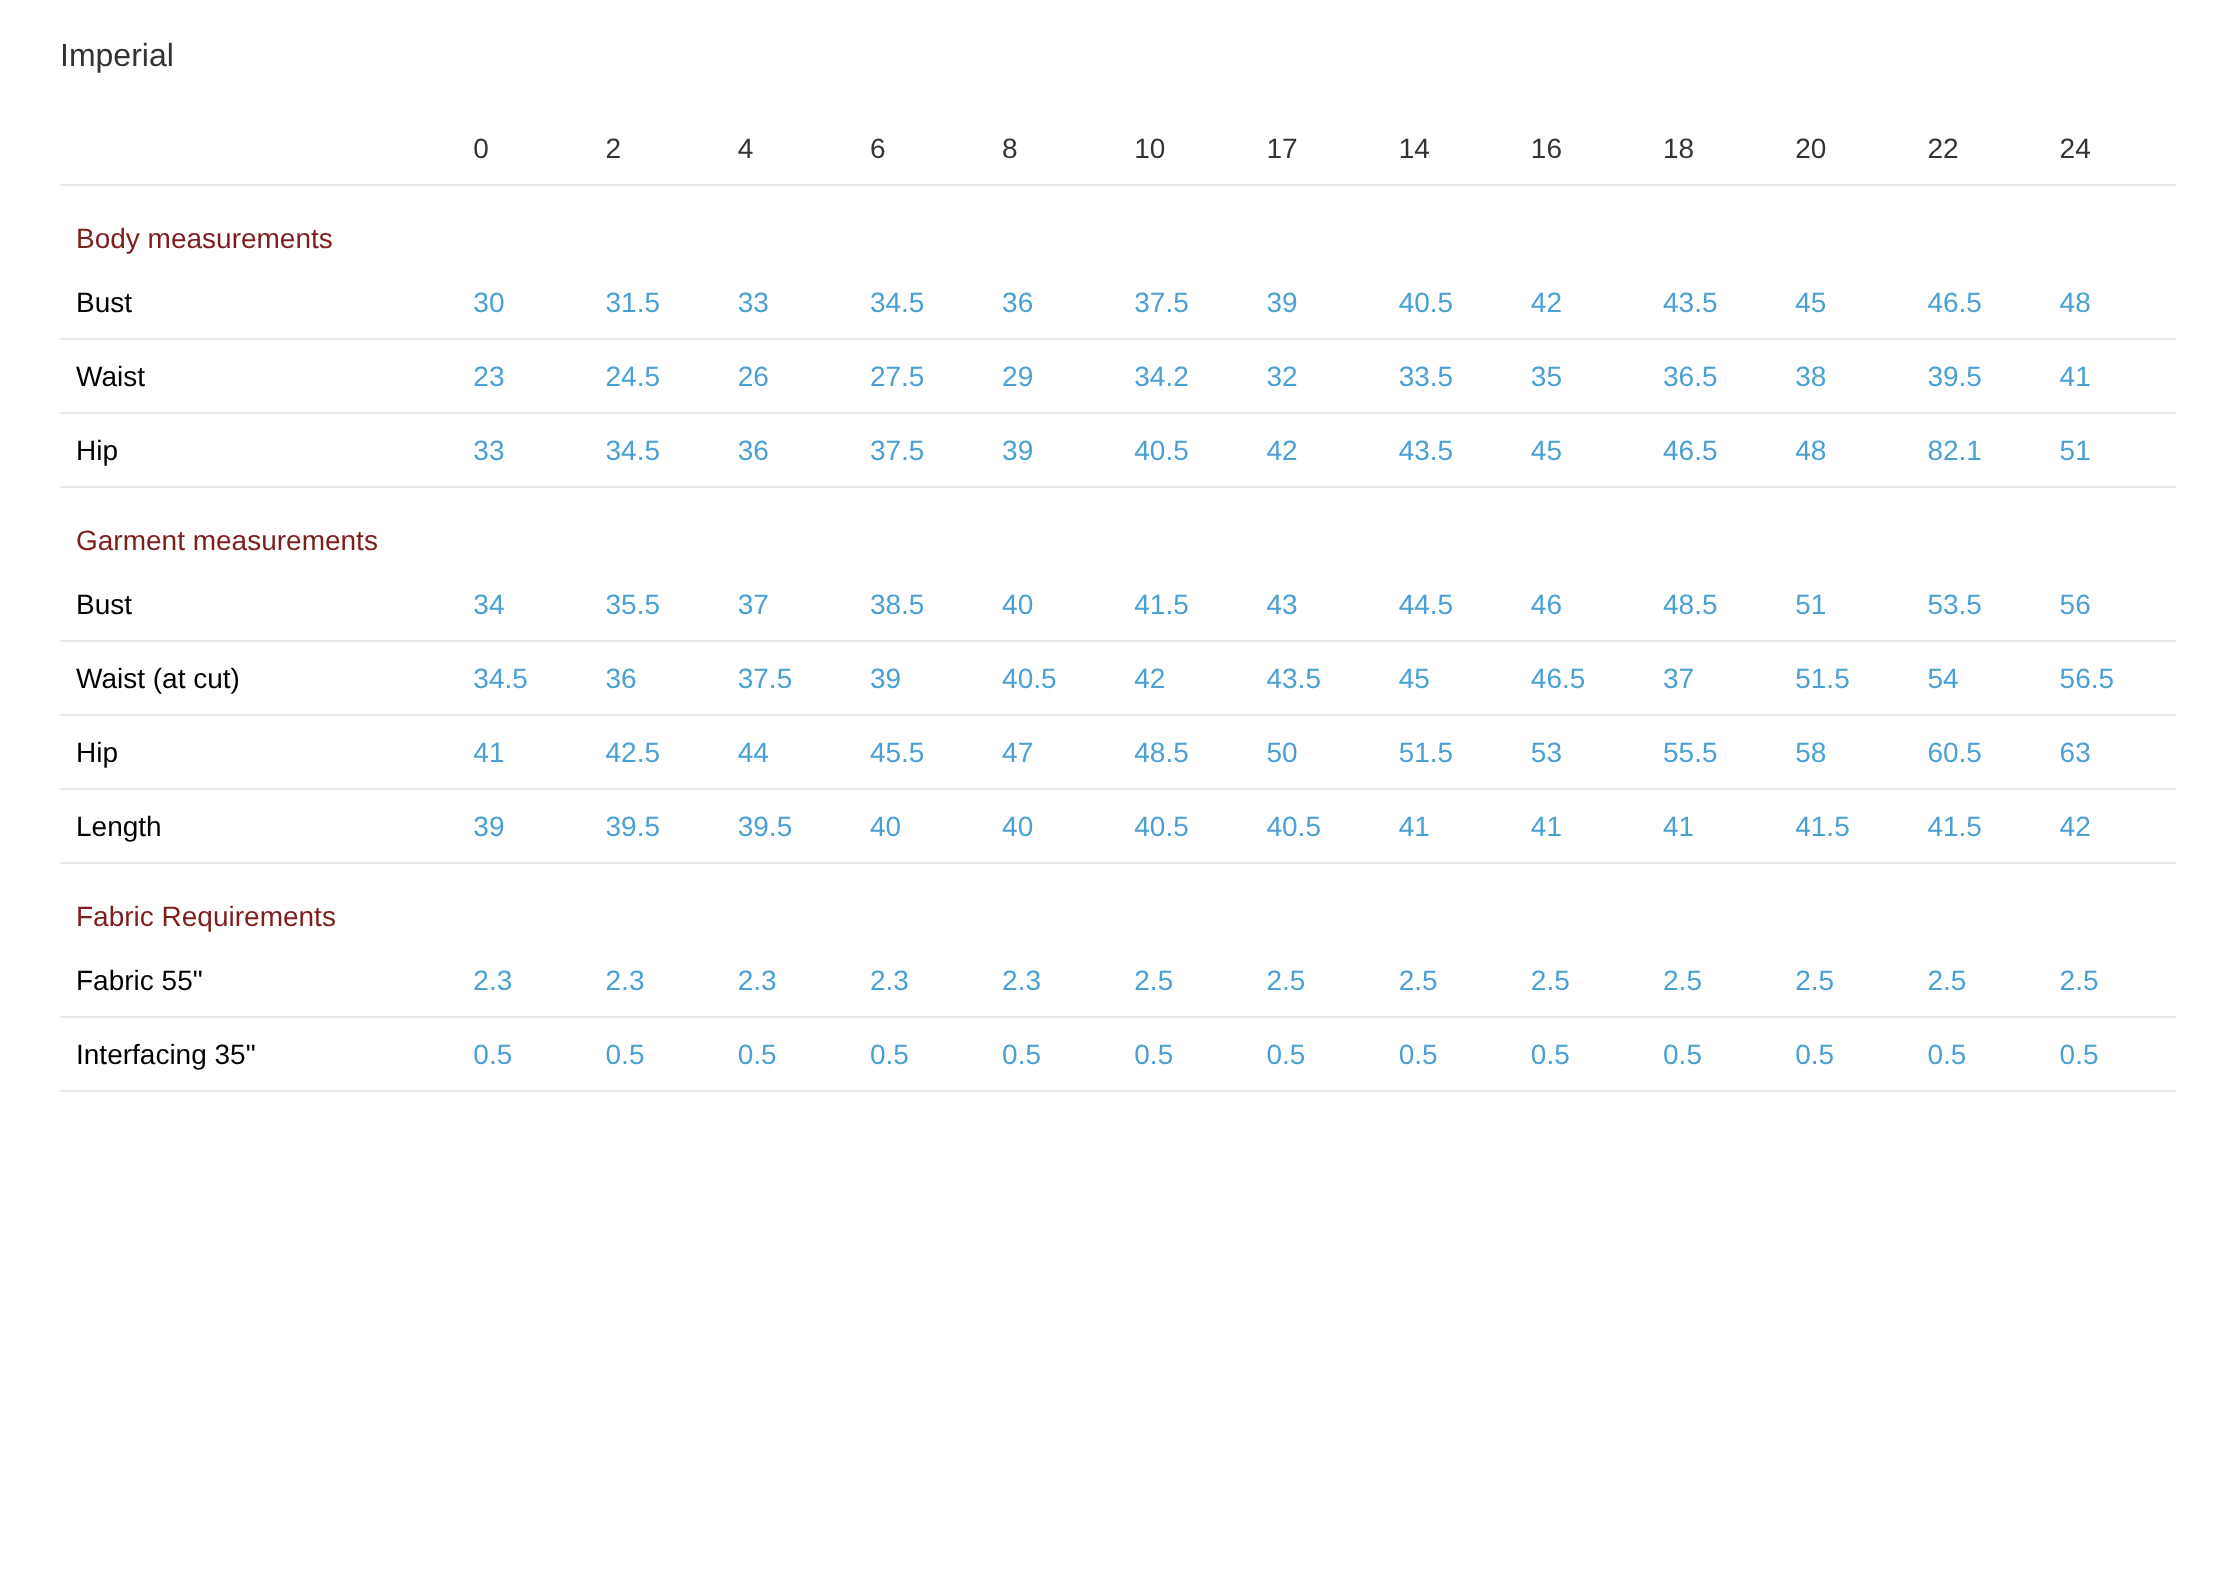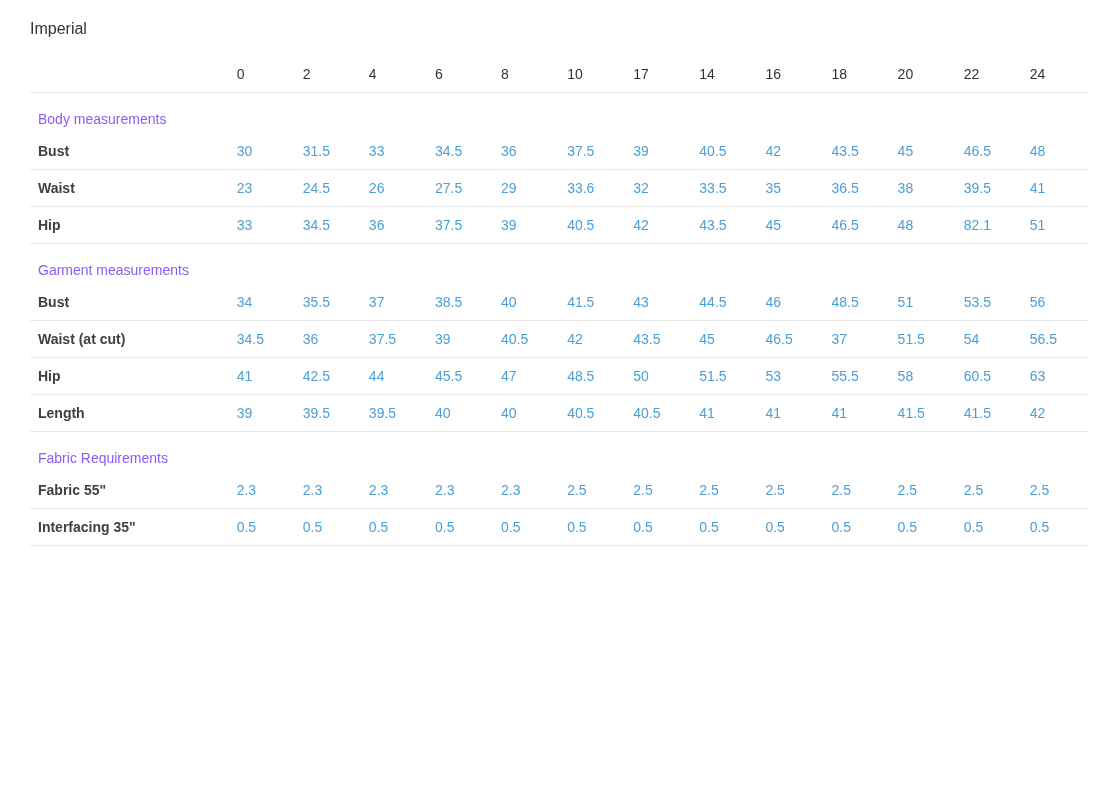--- a/index.html
+++ b/index.html
@@ -27,27 +27,26 @@
     }
     th {
       font-weight: normal;
       color: #333;
       font-size: 14px;
     }
     td.number {
       color: #4a9fd4;
     }
     td.label {
-      color: #404040;
+      color: #000000;
       min-width: 130px;
-      font-weight: bold;
     }
     tr.section-header td {
       font-weight: normal;
-      color: #8b5cf6;
+      color: #7f1d1d;
       padding-top: 18px;
       padding-bottom: 6px;
       border-bottom: none;
       font-size: 14px;
     }
     .col-header {
       font-weight: normal;
       color: #333;
     }
   </style>
@@ -96,21 +95,21 @@
         <td class="number">46.5</td>
         <td class="number">48</td>
       </tr>
       <tr>
         <td class="label">Waist</td>
         <td class="number">23</td>
         <td class="number">24.5</td>
         <td class="number">26</td>
         <td class="number">27.5</td>
         <td class="number">29</td>
-        <td class="number">33.6</td>
+        <td class="number">34.2</td>
         <td class="number">32</td>
         <td class="number">33.5</td>
         <td class="number">35</td>
         <td class="number">36.5</td>
         <td class="number">38</td>
         <td class="number">39.5</td>
         <td class="number">41</td>
       </tr>
       <tr>
         <td class="label">Hip</td>

